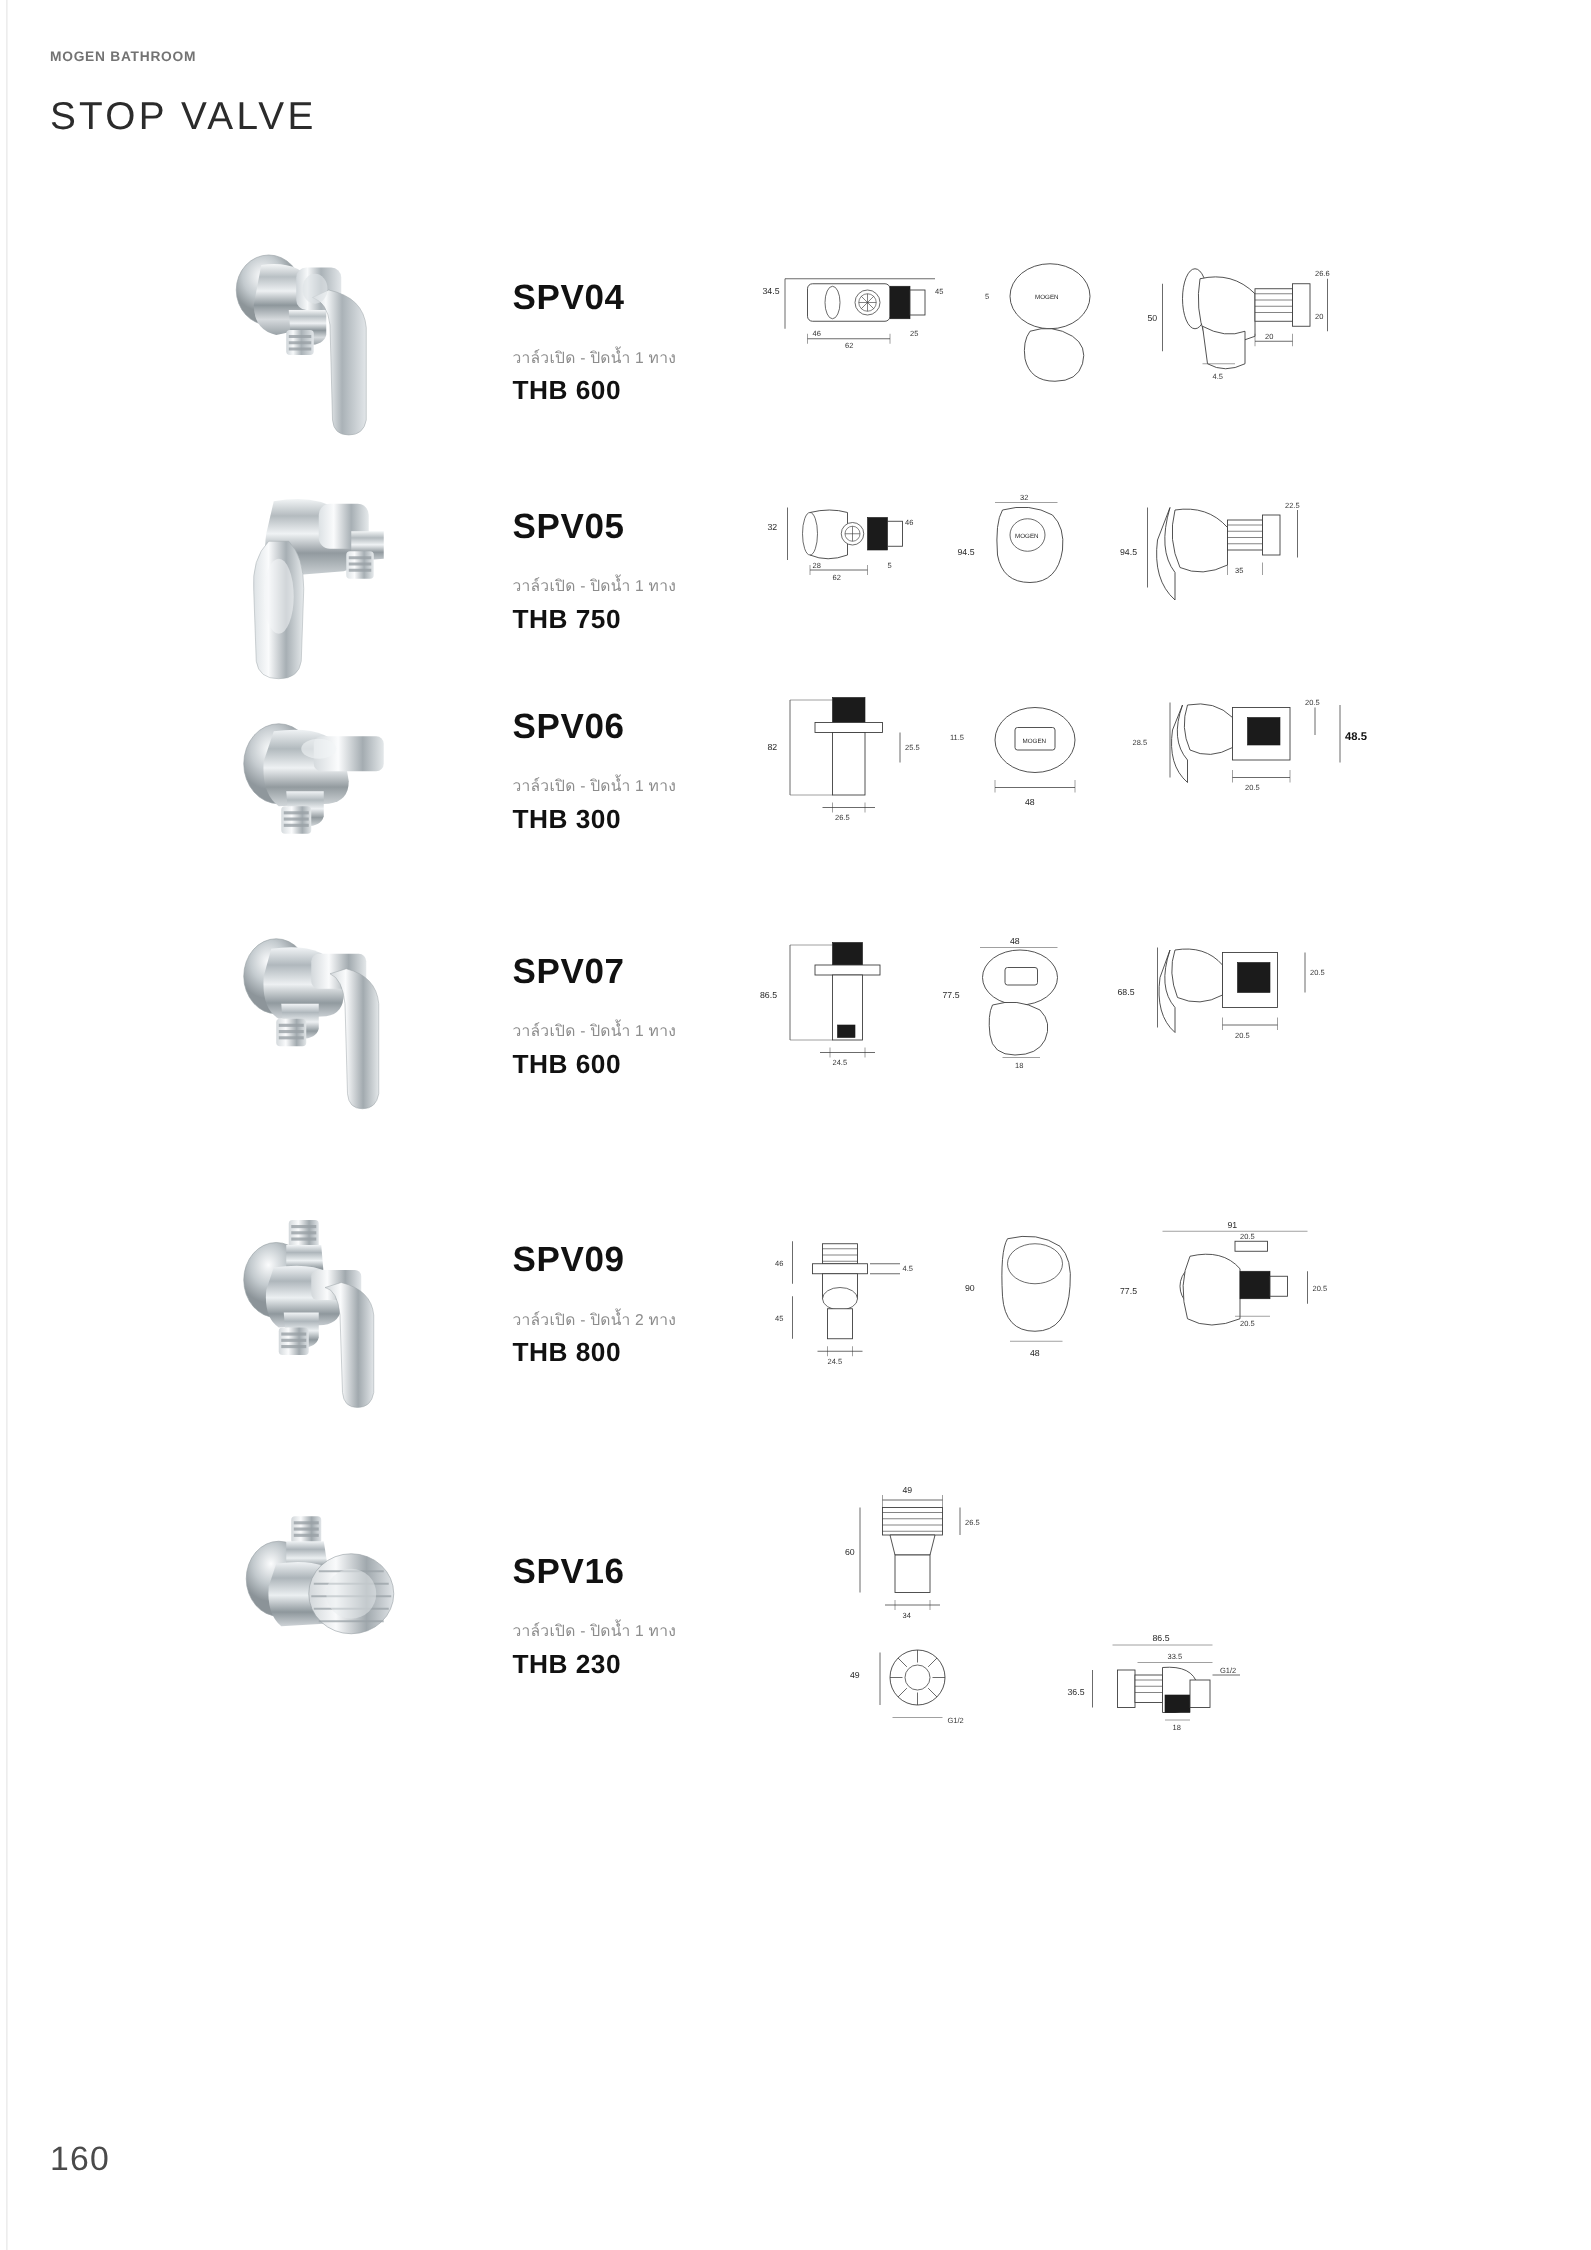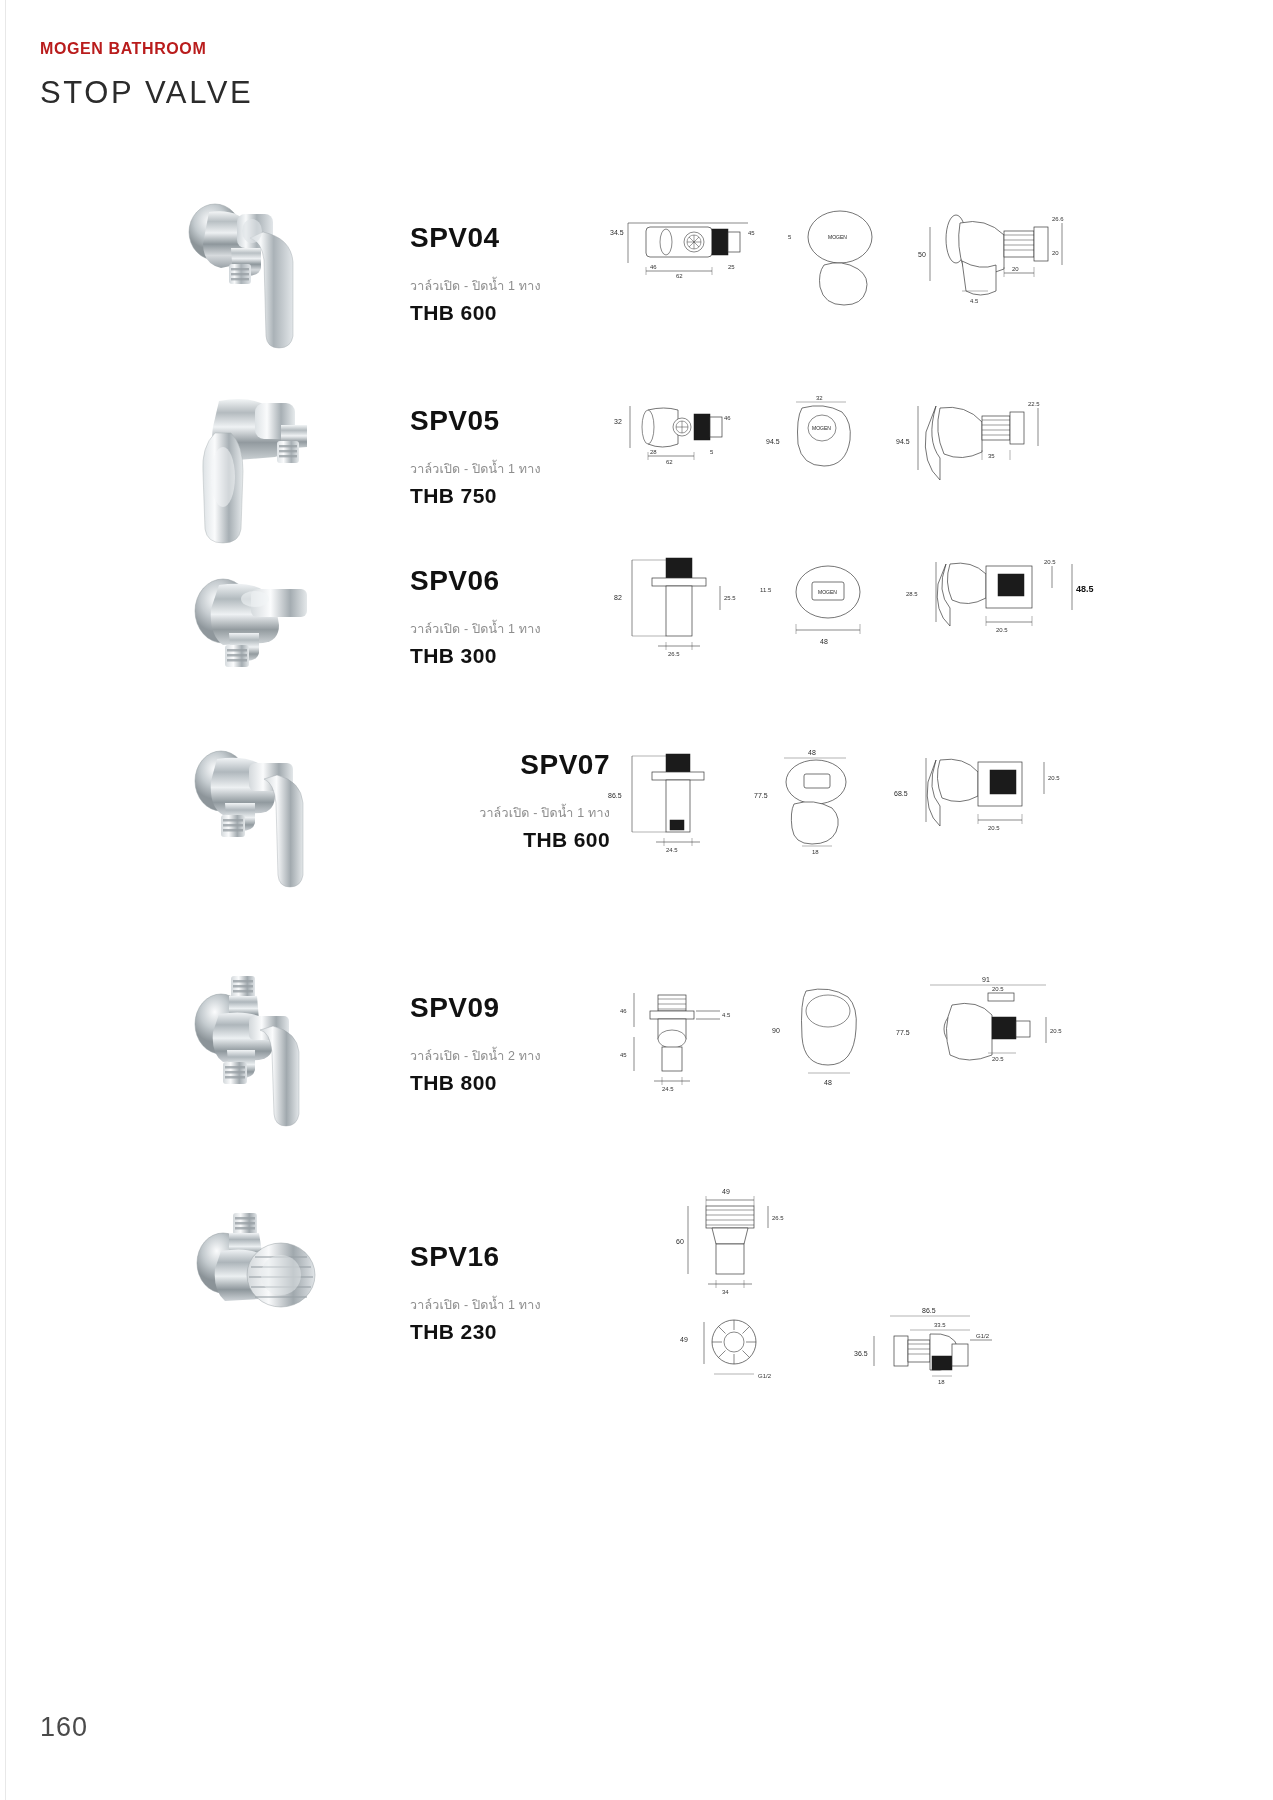--- a/index.html
+++ b/index.html
@@ -18,24 +18,24 @@
     position: absolute;
     left: 0; top: 0;
     width: 6px; height: 1800px;
     background: #ffffff;
     border-right: 1px solid #e8e8e8;
   }
   
   .brand {
     position: absolute;
     left: 40px; top: 40px;
-    font-size: 16px;
+    font-size: 11px;
     font-weight: 700;
     letter-spacing: 0.6px;
-    color: #b91c1c;
+    color: #737373;
   }
   .page-title {
     position: absolute;
     left: 40px; top: 75px;
     font-size: 31px;
     font-weight: 300;
     letter-spacing: 2.6px;
     color: #2b2b2b;
   }
   
@@ -421,21 +421,21 @@
         <rect x="64" y="30" width="44" height="28" rx="6" fill="url(#ch4b)"></rect>
         <path d="M40 70 l30 0 l0 20 q-2 8 -14 8 l-14 -2 z" fill="url(#ch4)"></path>
         <rect x="36" y="82" width="24" height="22" rx="3" fill="url(#ch4b)"></rect>
         <rect x="38" y="86" width="20" height="2.5" fill="#98a0a5" opacity="0.8"></rect>
         <rect x="38" y="91" width="20" height="2.5" fill="#98a0a5" opacity="0.8"></rect>
         <rect x="38" y="96" width="20" height="2.5" fill="#98a0a5" opacity="0.8"></rect>
         <path d="M92 42 q24 6 26 28 l0 72 q-2 12 -13 12 q-11 0 -12 -12 l-2 -72 q-2 -20 -12 -24 z" fill="url(#ch4b)" stroke="#9aa2a7" stroke-width="0.4"></path>
       </svg>
     </div>
 
-    <div class="info-cell" style="top:20px;text-align:right;">
+    <div class="info-cell" style="top:32px;">
       <div class="model">SPV07</div>
       <div class="desc">วาล์วเปิด - ปิดน้ำ 1 ทาง</div>
       <div class="price">THB 600</div>
     </div>
 
     <div class="drawing-cell" style="top:10px;">
       <svg width="640" height="120" viewBox="0 0 640 120">
         <g transform="translate(8,6)">
           <path class="ln" d="M24 10 L24 86"></path>
           <path class="ln-th" d="M24 10 L58 10 M24 86 L58 86"></path>

